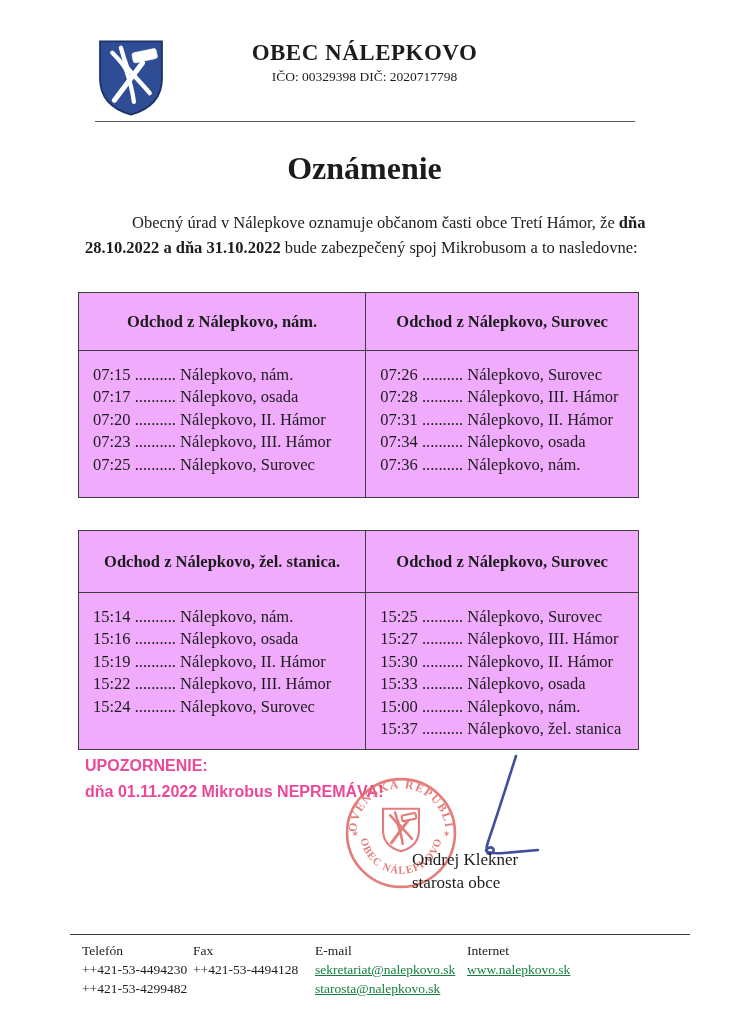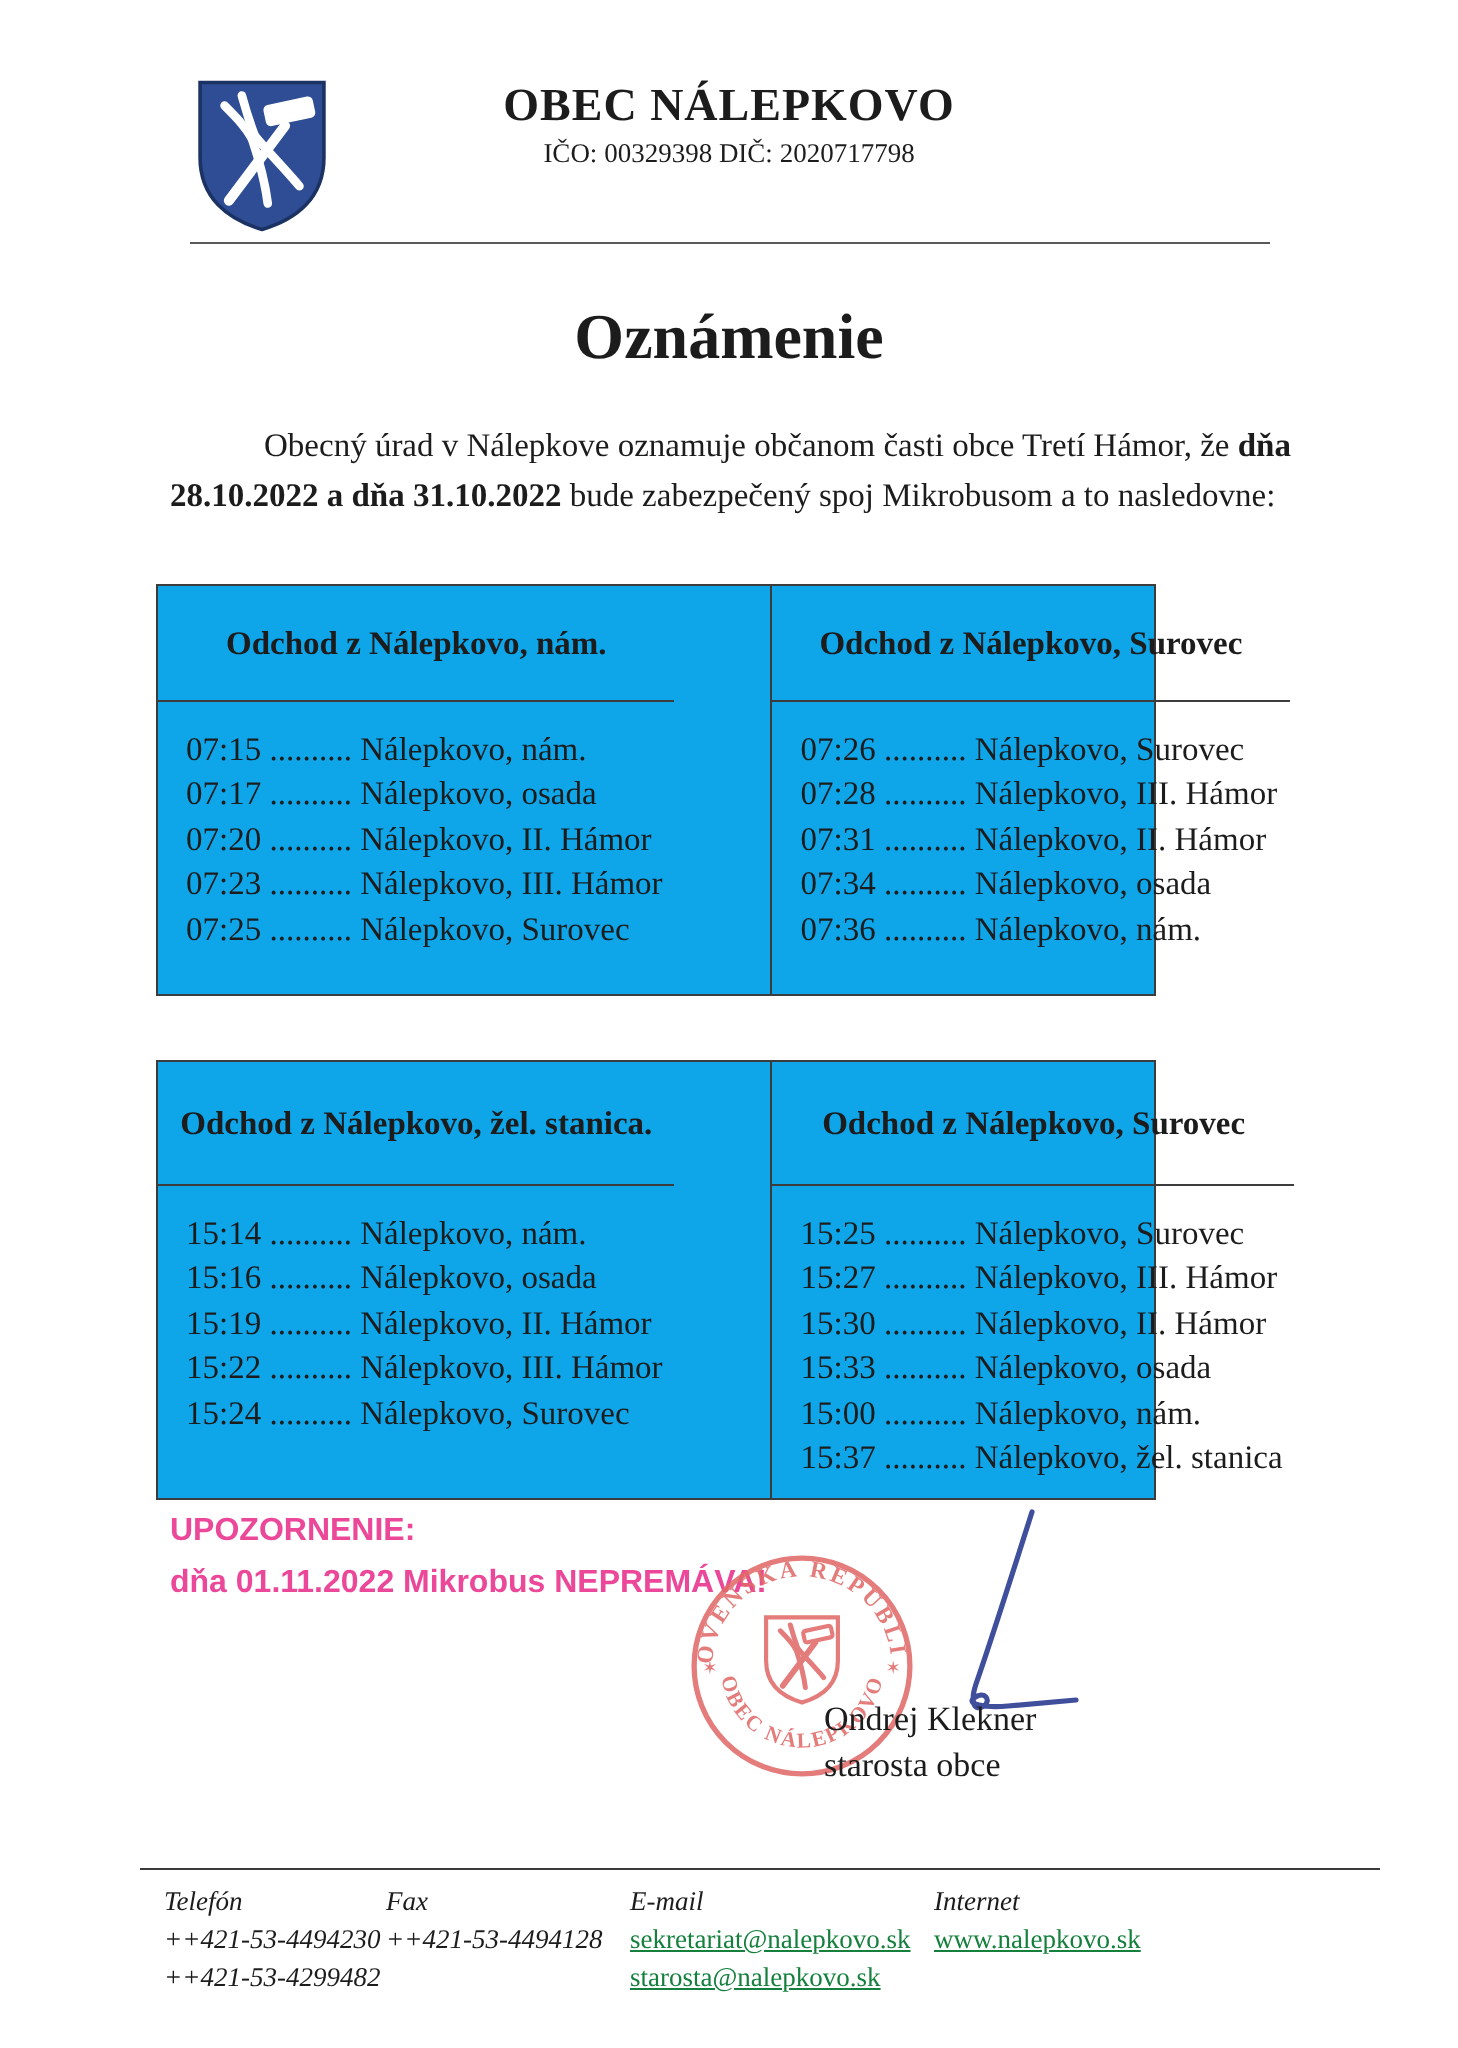--- a/index.html
+++ b/index.html
@@ -18,22 +18,22 @@
   .org-name{font-size:23px;font-weight:bold;letter-spacing:.5px;margin:0;}
   .org-address{font-size:19px;font-weight:bold;margin:2px 0 0 0;}
   .org-ids{font-size:13.5px;margin:3px 0 0 0;}
   .header-rule{position:absolute;left:95px;width:540px;top:121px;border-top:1.5px solid #5a5a5a;}
   
   .doc-title{position:absolute;left:0;right:0;top:150px;text-align:center;
     font-size:32px;font-weight:bold;margin:0;}
   .intro{position:absolute;left:85px;width:572px;top:210px;
     font-size:16.5px;line-height:25px;text-indent:47px;margin:0;}
   
-  .schedule-table{position:absolute;left:78px;width:500px;
-    border:1.5px solid #3c3c3c;display:flex;box-sizing:border-box;background:#0ea5e9;gap:48px;}
+  .schedule-table{position:absolute;left:78px;width:561px;
+    border:1.5px solid #3c3c3c;display:flex;box-sizing:border-box;background:#f0abfc;}
   .schedule-table .col{flex:0 0 51.2%;box-sizing:border-box;display:flex;flex-direction:column;}
   .schedule-table .col + .col{flex:0 0 48.8%;border-left:1.2px solid #3c3c3c;}
   .schedule-table .th{box-sizing:border-box;border-bottom:1.2px solid #3c3c3c;
     display:flex;align-items:center;justify-content:center;
     font-weight:bold;font-size:16.5px;text-align:center;}
   .schedule-table .tbody{padding:13px 6px 0 14px;box-sizing:border-box;}
   .schedule-table .trow{font-size:16.5px;line-height:22.4px;white-space:nowrap;}
   .table-morning{top:292px;}
   .table-morning .th{height:58px;}
   .table-morning .tbody{height:146px;}
@@ -46,21 +46,21 @@
     font-weight:bold;font-size:16px;line-height:26px;}
   
   .stamp{position:absolute;left:344px;top:776px;width:114px;height:114px;opacity:.88;}
   .signature-ink{position:absolute;left:452px;top:750px;width:110px;height:118px;}
   .signer{position:absolute;left:412px;top:848px;width:172px;
     font-size:17px;line-height:23px;}
   
   .footer-rule{position:absolute;left:70px;width:620px;top:934px;border-top:1.5px solid #3a3a3a;}
   .footer-col{position:absolute;top:941px;font-size:13.5px;line-height:19px;}
   .fc-1{left:82px;} .fc-2{left:193px;} .fc-3{left:315px;} .fc-4{left:467px;}
-  .footer-col .label{display:block;font-style:italic;}
+  .footer-col .label{display:block;}
   .footer-link{color:#15803d;text-decoration:underline;display:block;cursor:pointer;}
 </style>
 </head>
 <body>
 
 <div class="page">
 
   <svg class="logo" viewBox="0 0 100 110" aria-hidden="true">
     <path d="M7,4 H93 V56 C93,84 74,99 50,106 C26,99 7,84 7,56 Z" fill="#2e4d94" stroke="#1b3263" stroke-width="2.5"></path>
 

